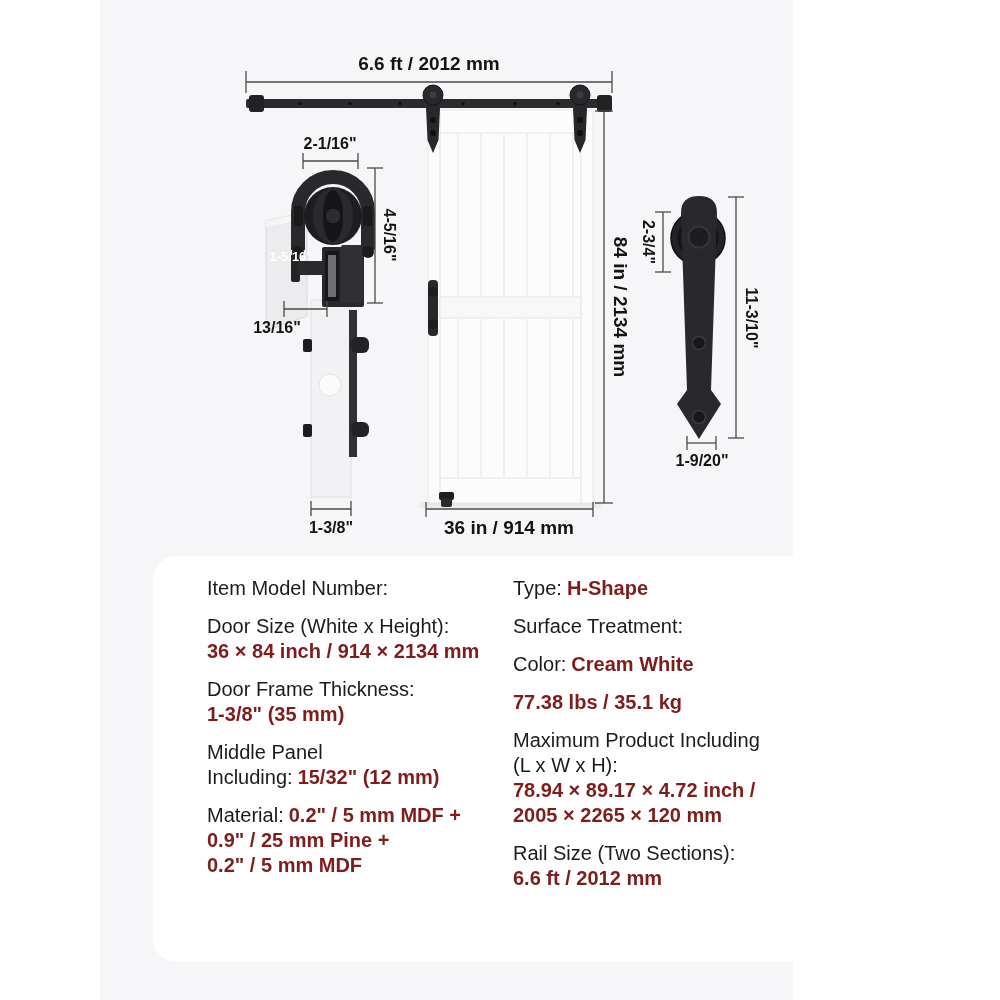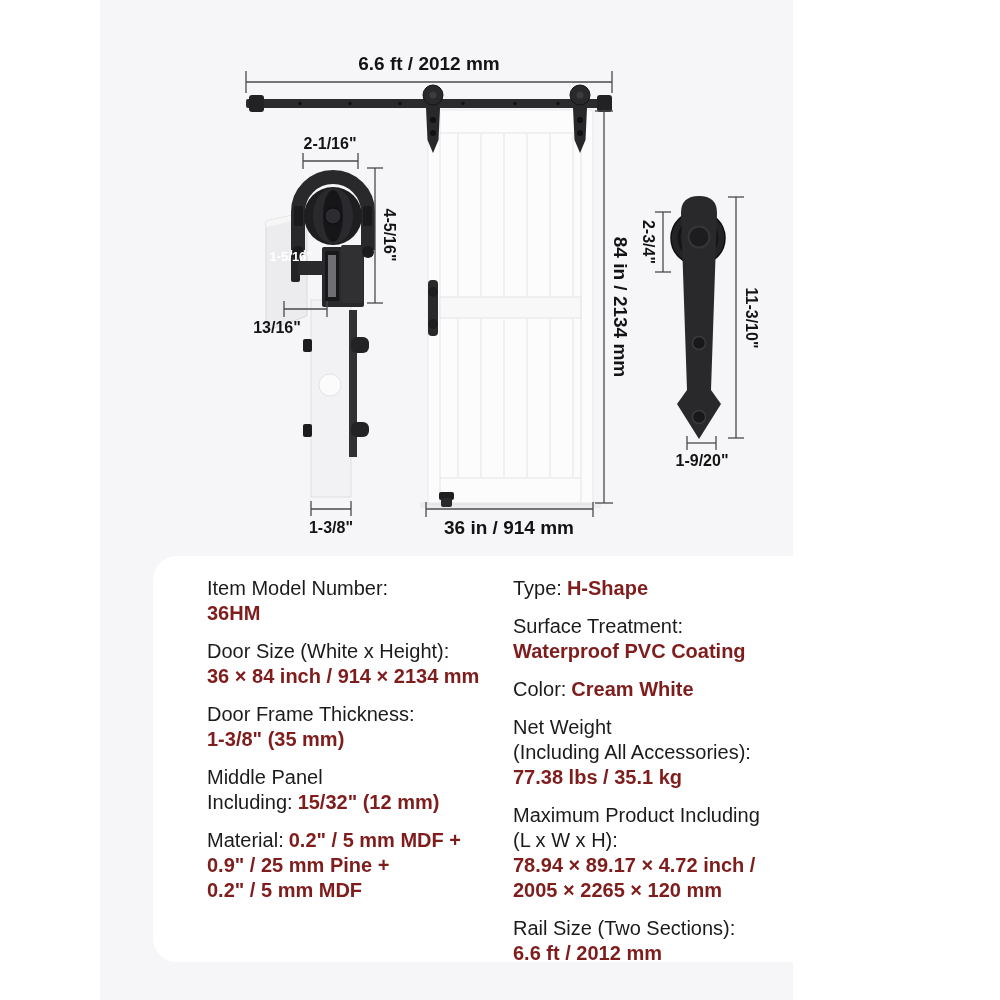--- a/index.html
+++ b/index.html
@@ -197,34 +197,33 @@
     <g>
       <line class="dl" x1="687" y1="443" x2="716" y2="443"></line>
       <line class="dl" x1="687" y1="436" x2="687" y2="450"></line>
       <line class="dl" x1="716" y1="436" x2="716" y2="450"></line>
       <text class="dim" x="702" y="466" text-anchor="middle">1-9/20"</text>
     </g>
   </svg>
 
   <div class="spec-card">
     <div class="col col-left">
-      <div class="item stack"><span class="label">Item Model Number:</span><span class="value">36HM</span></div>
+      <div class="item stack"><span class="label">Item Model Number:</span></div>
       <div class="item stack"><span class="label">Door Size (White x Height):</span><span class="value">36 × 84 inch / 914 × 2134 mm</span></div>
       <div class="item stack"><span class="label">Door Frame Thickness:</span><span class="value">1-3/8" (35 mm)</span></div>
       <div class="item inline"><span class="label">Middle Panel
 Including:</span><span class="value">15/32" (12 mm)</span></div>
       <div class="item inline"><span class="label">Material:</span><span class="value">0.2" / 5 mm MDF +
 0.9" / 25 mm Pine +
 0.2" / 5 mm MDF</span></div>
     </div>
     <div class="col col-right">
       <div class="item inline"><span class="label">Type:</span><span class="value">H-Shape</span></div>
-      <div class="item stack"><span class="label">Surface Treatment:</span><span class="value">Waterproof PVC Coating</span></div>
+      <div class="item stack"><span class="label">Surface Treatment:</span></div>
       <div class="item inline"><span class="label">Color:</span><span class="value">Cream White</span></div>
-      <div class="item stack"><span class="label">Net Weight
-(Including All Accessories):</span><span class="value">77.38 lbs / 35.1 kg</span></div>
+      <div class="item stack"><span class="value">77.38 lbs / 35.1 kg</span></div>
       <div class="item stack"><span class="label">Maximum Product Including
 (L x W x H):</span><span class="value">78.94 × 89.17 × 4.72 inch /
 2005 × 2265 × 120 mm</span></div>
       <div class="item stack"><span class="label">Rail Size (Two Sections):</span><span class="value">6.6 ft / 2012 mm</span></div>
     </div>
   </div>
 </div>
 
 </body></html>

